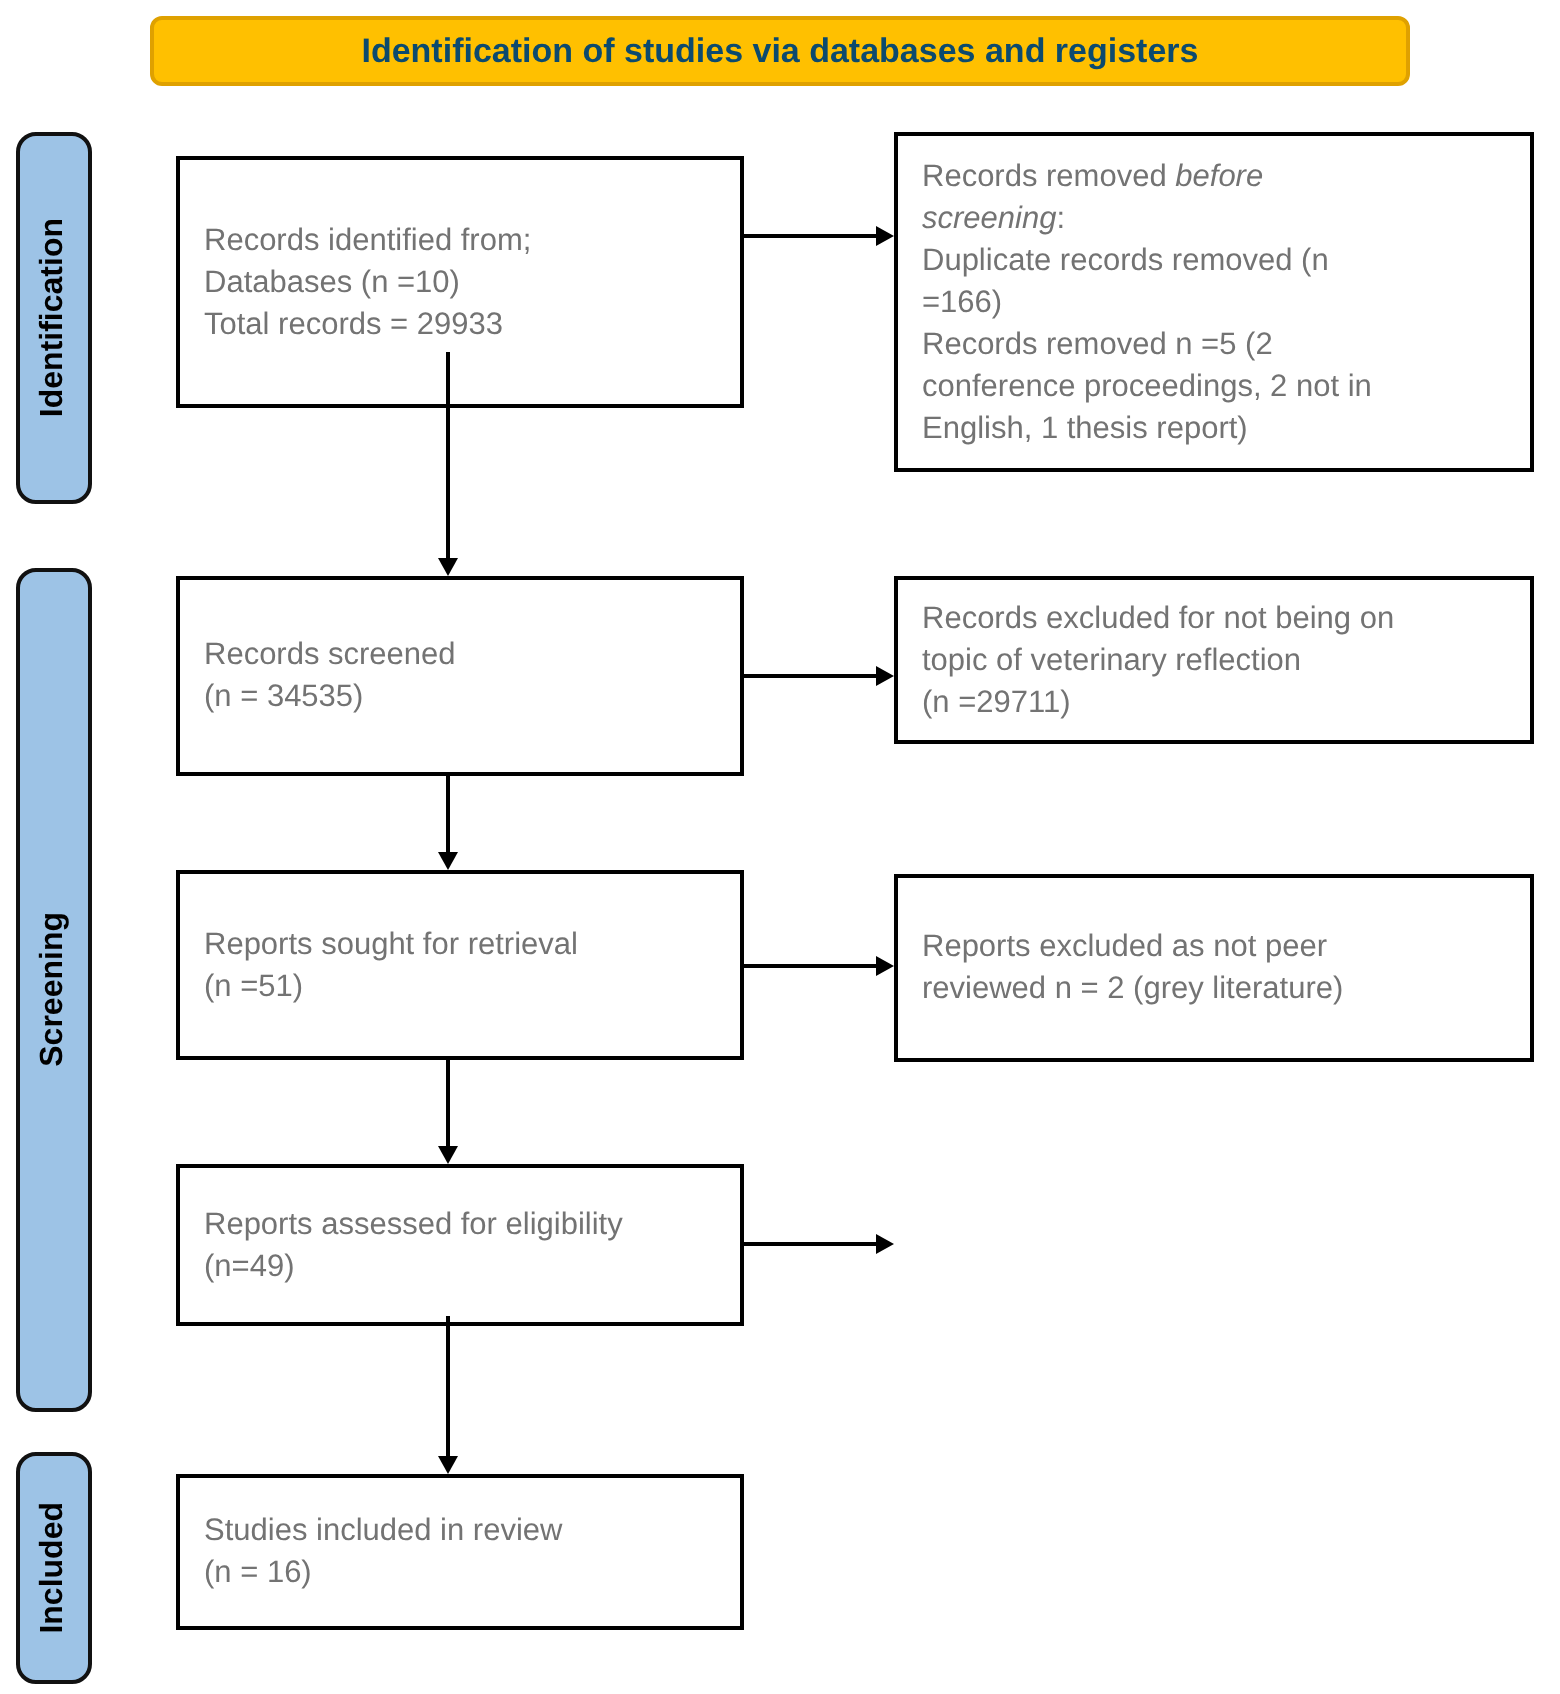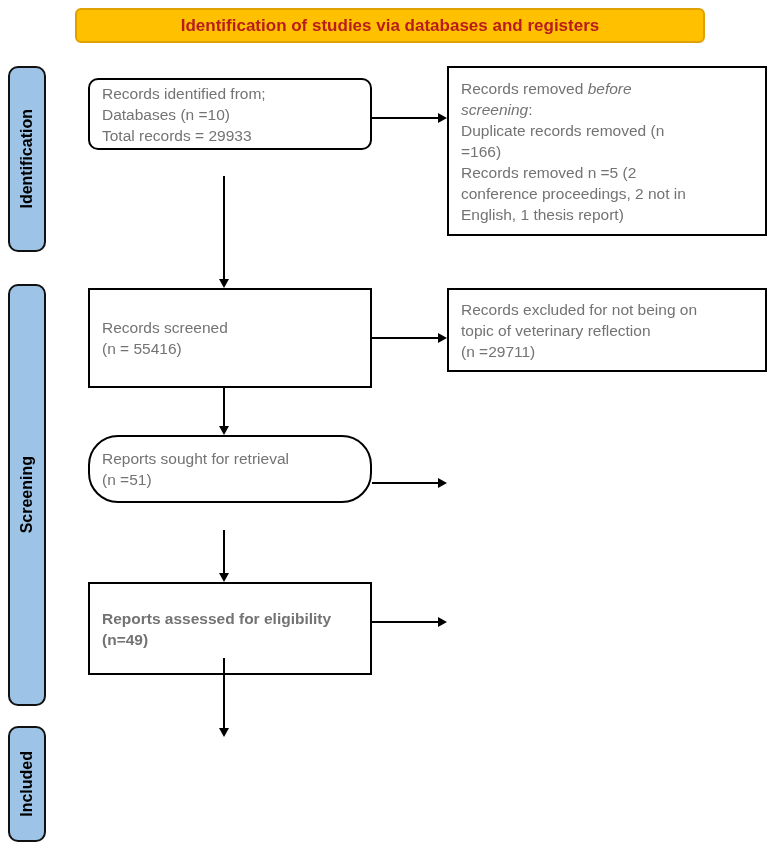--- a/index.html
+++ b/index.html
@@ -19,21 +19,21 @@
     left: 75px; top: 8px;
     width: 630px; height: 35px;
     background: #FFC000;
     border: 2px solid #DFA100;
     border-radius: 6px;
     display: flex;
     align-items: center;
     justify-content: center;
     font-weight: bold;
     font-size: 17px;
-    color: #b91c1c;
+    color: #0c4a6e;
   }
 
   
   .stage {
     position: absolute;
     left: 8px;
     width: 38px;
     background: #9DC3E6;
     border: 2px solid #111;
     border-radius: 10px;
@@ -62,24 +62,24 @@
     align-items: center;
     padding: 8px 12px;
     font-size: 15.5px;
     line-height: 21px;
     color: #737373;
   }
   .fbox .txt { white-space: pre-line; }
   .lbox { left: 88px; width: 284px; }
   .rbox { left: 447px; width: 320px; }
 
-  .lbox-1 { top: 78px;  height: 72px; border-radius: 10px;  }
+  .lbox-1 { top: 78px;  height: 126px;  }
   .lbox-2 { top: 288px; height: 100px; }
-  .lbox-3 { top: 435px; height: 68px; border-radius: 30px;  }
-  .lbox-4 { top: 582px; height: 93px; font-weight: bold;  }
+  .lbox-3 { top: 435px; height: 95px;  }
+  .lbox-4 { top: 582px; height: 81px;  }
   .lbox-5 { top: 737px; height: 78px;  }
 
   .rbox-1 { top: 66px;  height: 170px; }
   .rbox-2 { top: 288px; height: 84px; }
   .rbox-3 { top: 437px; height: 94px;  }
   .rbox-4 { top: 578px; height: 88px;  }
 
   .italic { font-style: italic; }
 
   
@@ -145,45 +145,53 @@
     <span>Included</span>
   </div>
 
   <div class="fbox lbox lbox-1">
     <span class="txt">Records identified from;
 Databases (n =10)
 Total records = 29933</span>
   </div>
   <div class="fbox lbox lbox-2">
     <span class="txt">Records screened
-(n = 55416)</span>
+(n = 34535)</span>
   </div>
   <div class="fbox lbox lbox-3">
     <span class="txt">Reports sought for retrieval
 (n =51)</span>
   </div>
   <div class="fbox lbox lbox-4">
     <span class="txt">Reports assessed for eligibility
 (n=49)</span>
+  </div>
+  <div class="fbox lbox lbox-5">
+    <span class="txt">Studies included in review
+(n = 16)</span>
   </div>
 
   <div class="fbox rbox rbox-1">
     <span class="txt"><span>Records removed </span><span class="italic">before
 screening</span><span>:
 Duplicate records removed (n
 =166)
 Records removed  n =5 (2
 conference proceedings, 2 not in
 English, 1 thesis report)</span></span>
   </div>
   <div class="fbox rbox rbox-2">
     <span class="txt">Records excluded for not being on
 topic of veterinary reflection
 (n =29711)</span>
   </div>
+  <div class="fbox rbox rbox-3">
+    <span class="txt">Reports excluded as not peer
+reviewed  n = 2 (grey literature)</span>
+  </div>
 
   <div class="h-arrow h-arrow-1"></div>
   <div class="h-arrow h-arrow-2"></div>
   <div class="h-arrow h-arrow-3"></div>
   <div class="h-arrow h-arrow-4"></div>
 
   <div class="v-arrow v-arrow-1"></div>
   <div class="v-arrow v-arrow-2"></div>
   <div class="v-arrow v-arrow-3"></div>
   <div class="v-arrow v-arrow-4"></div>

